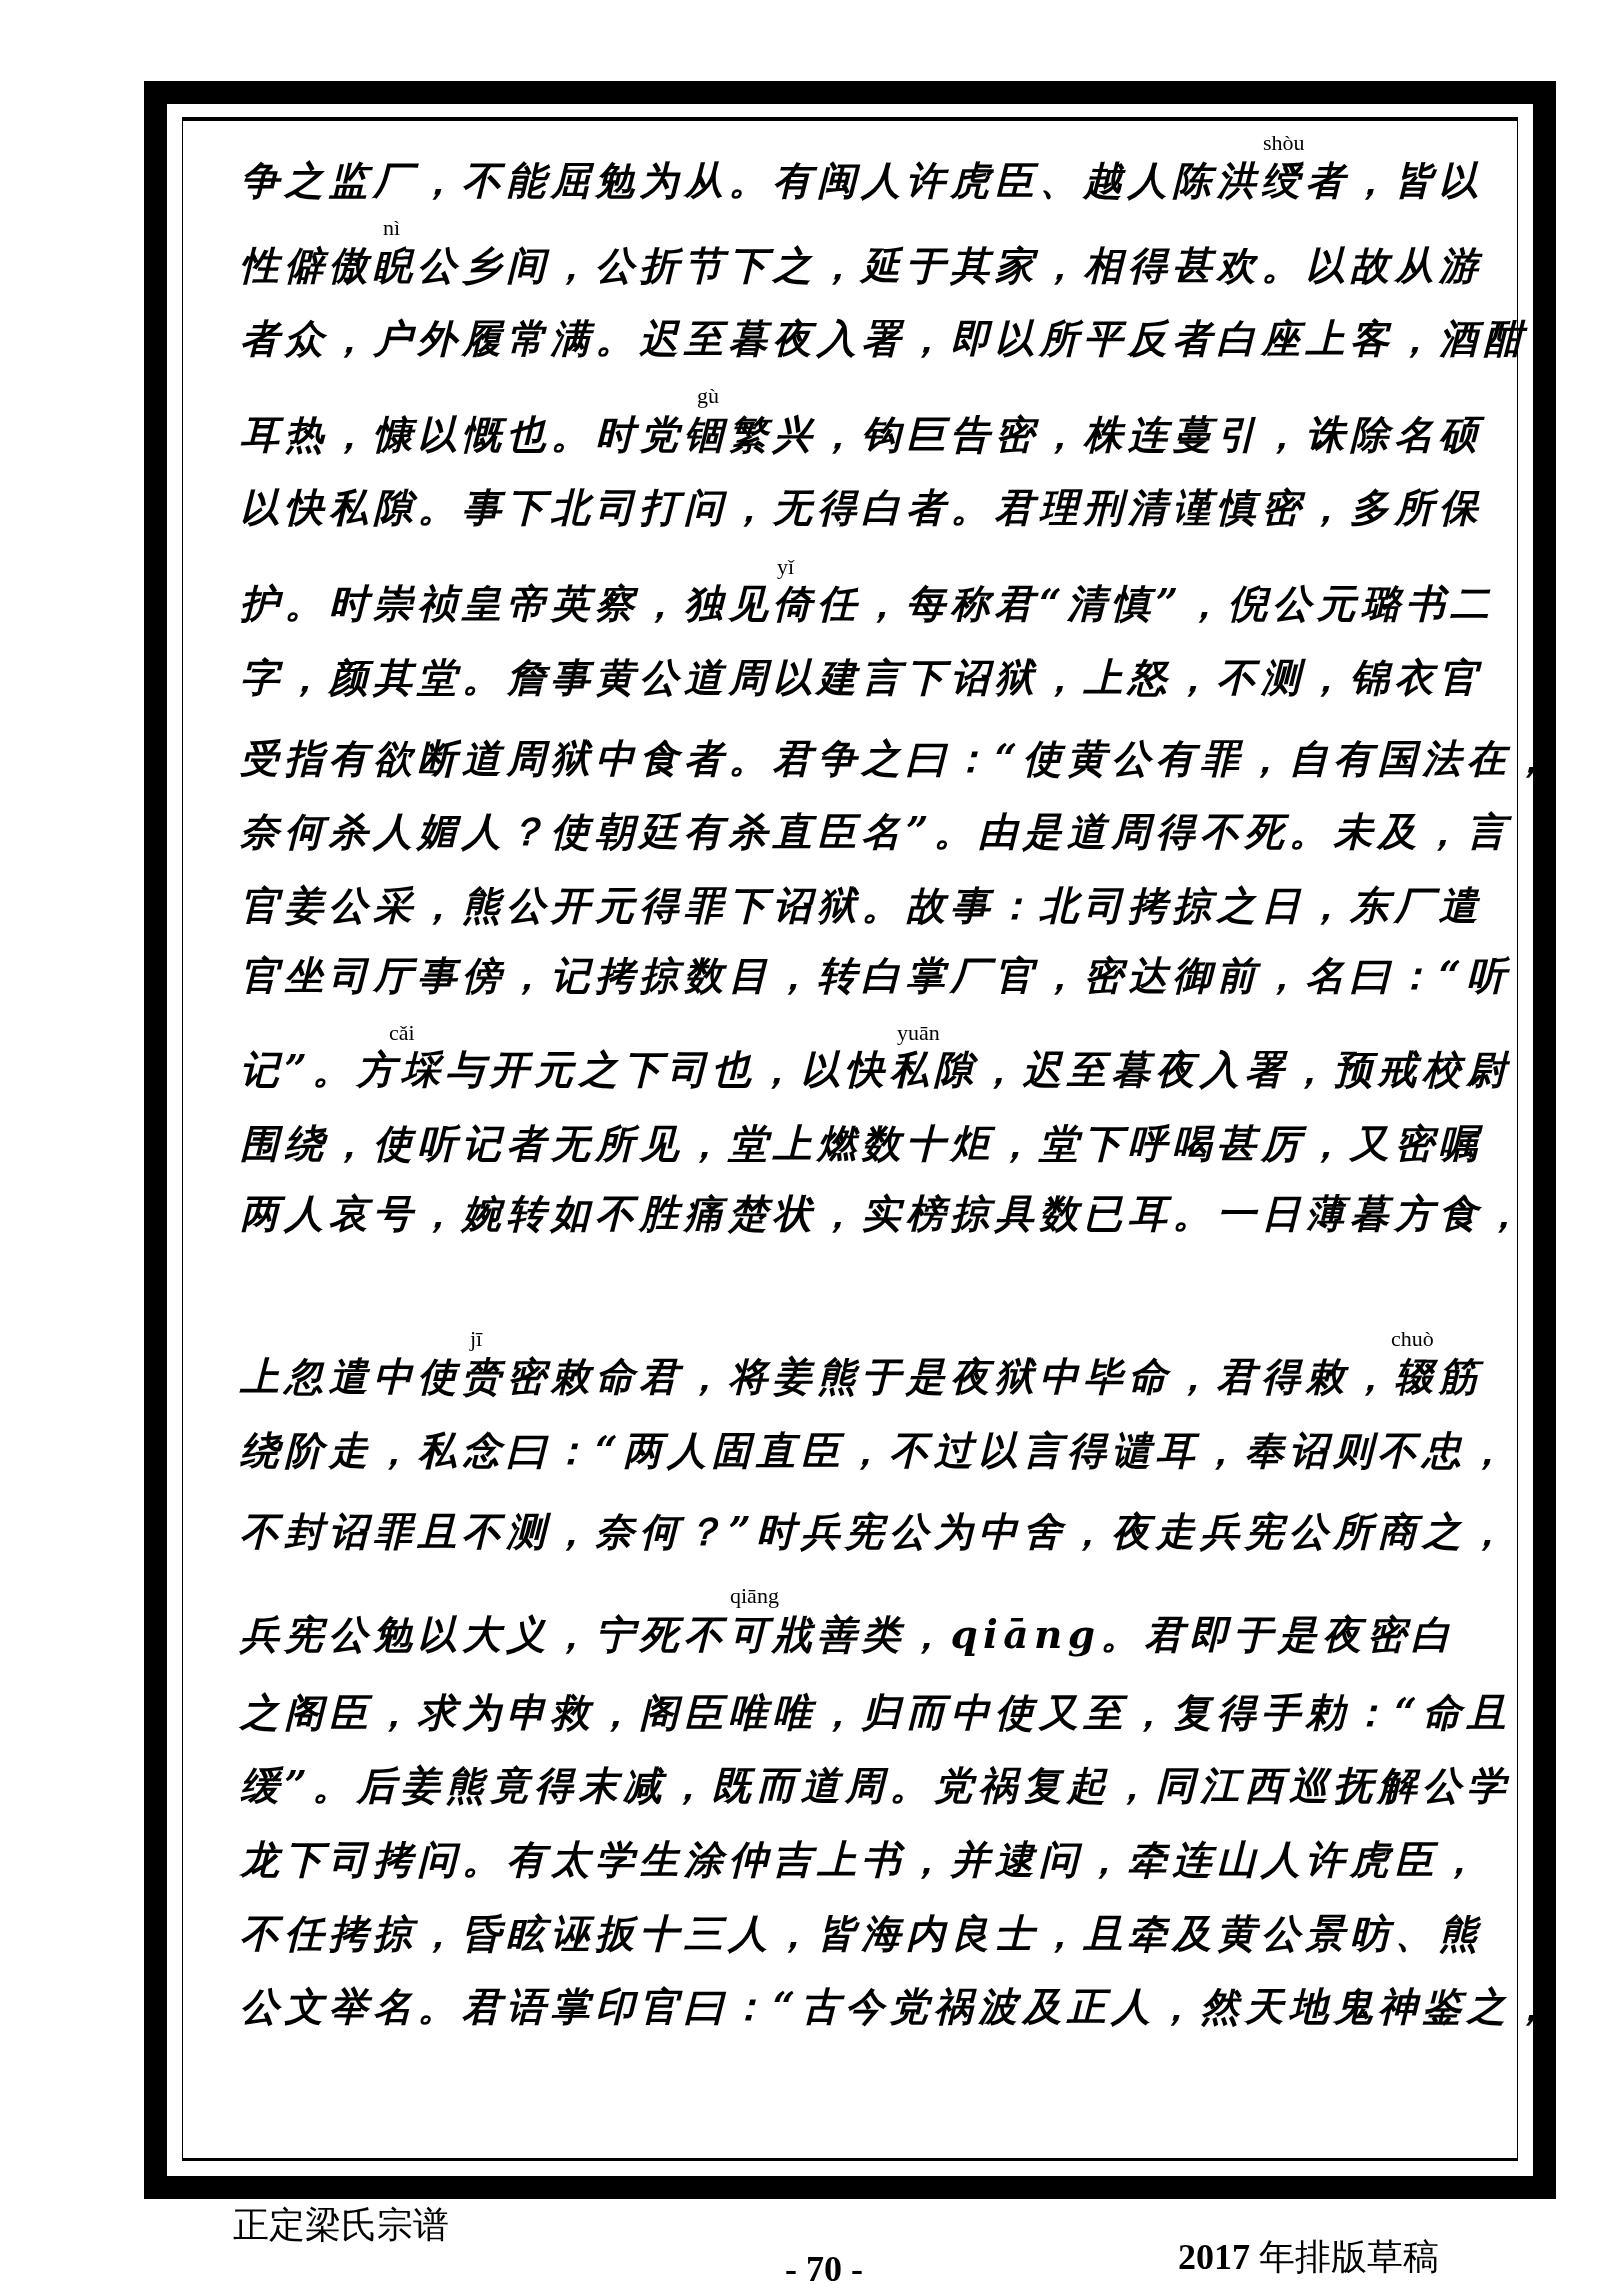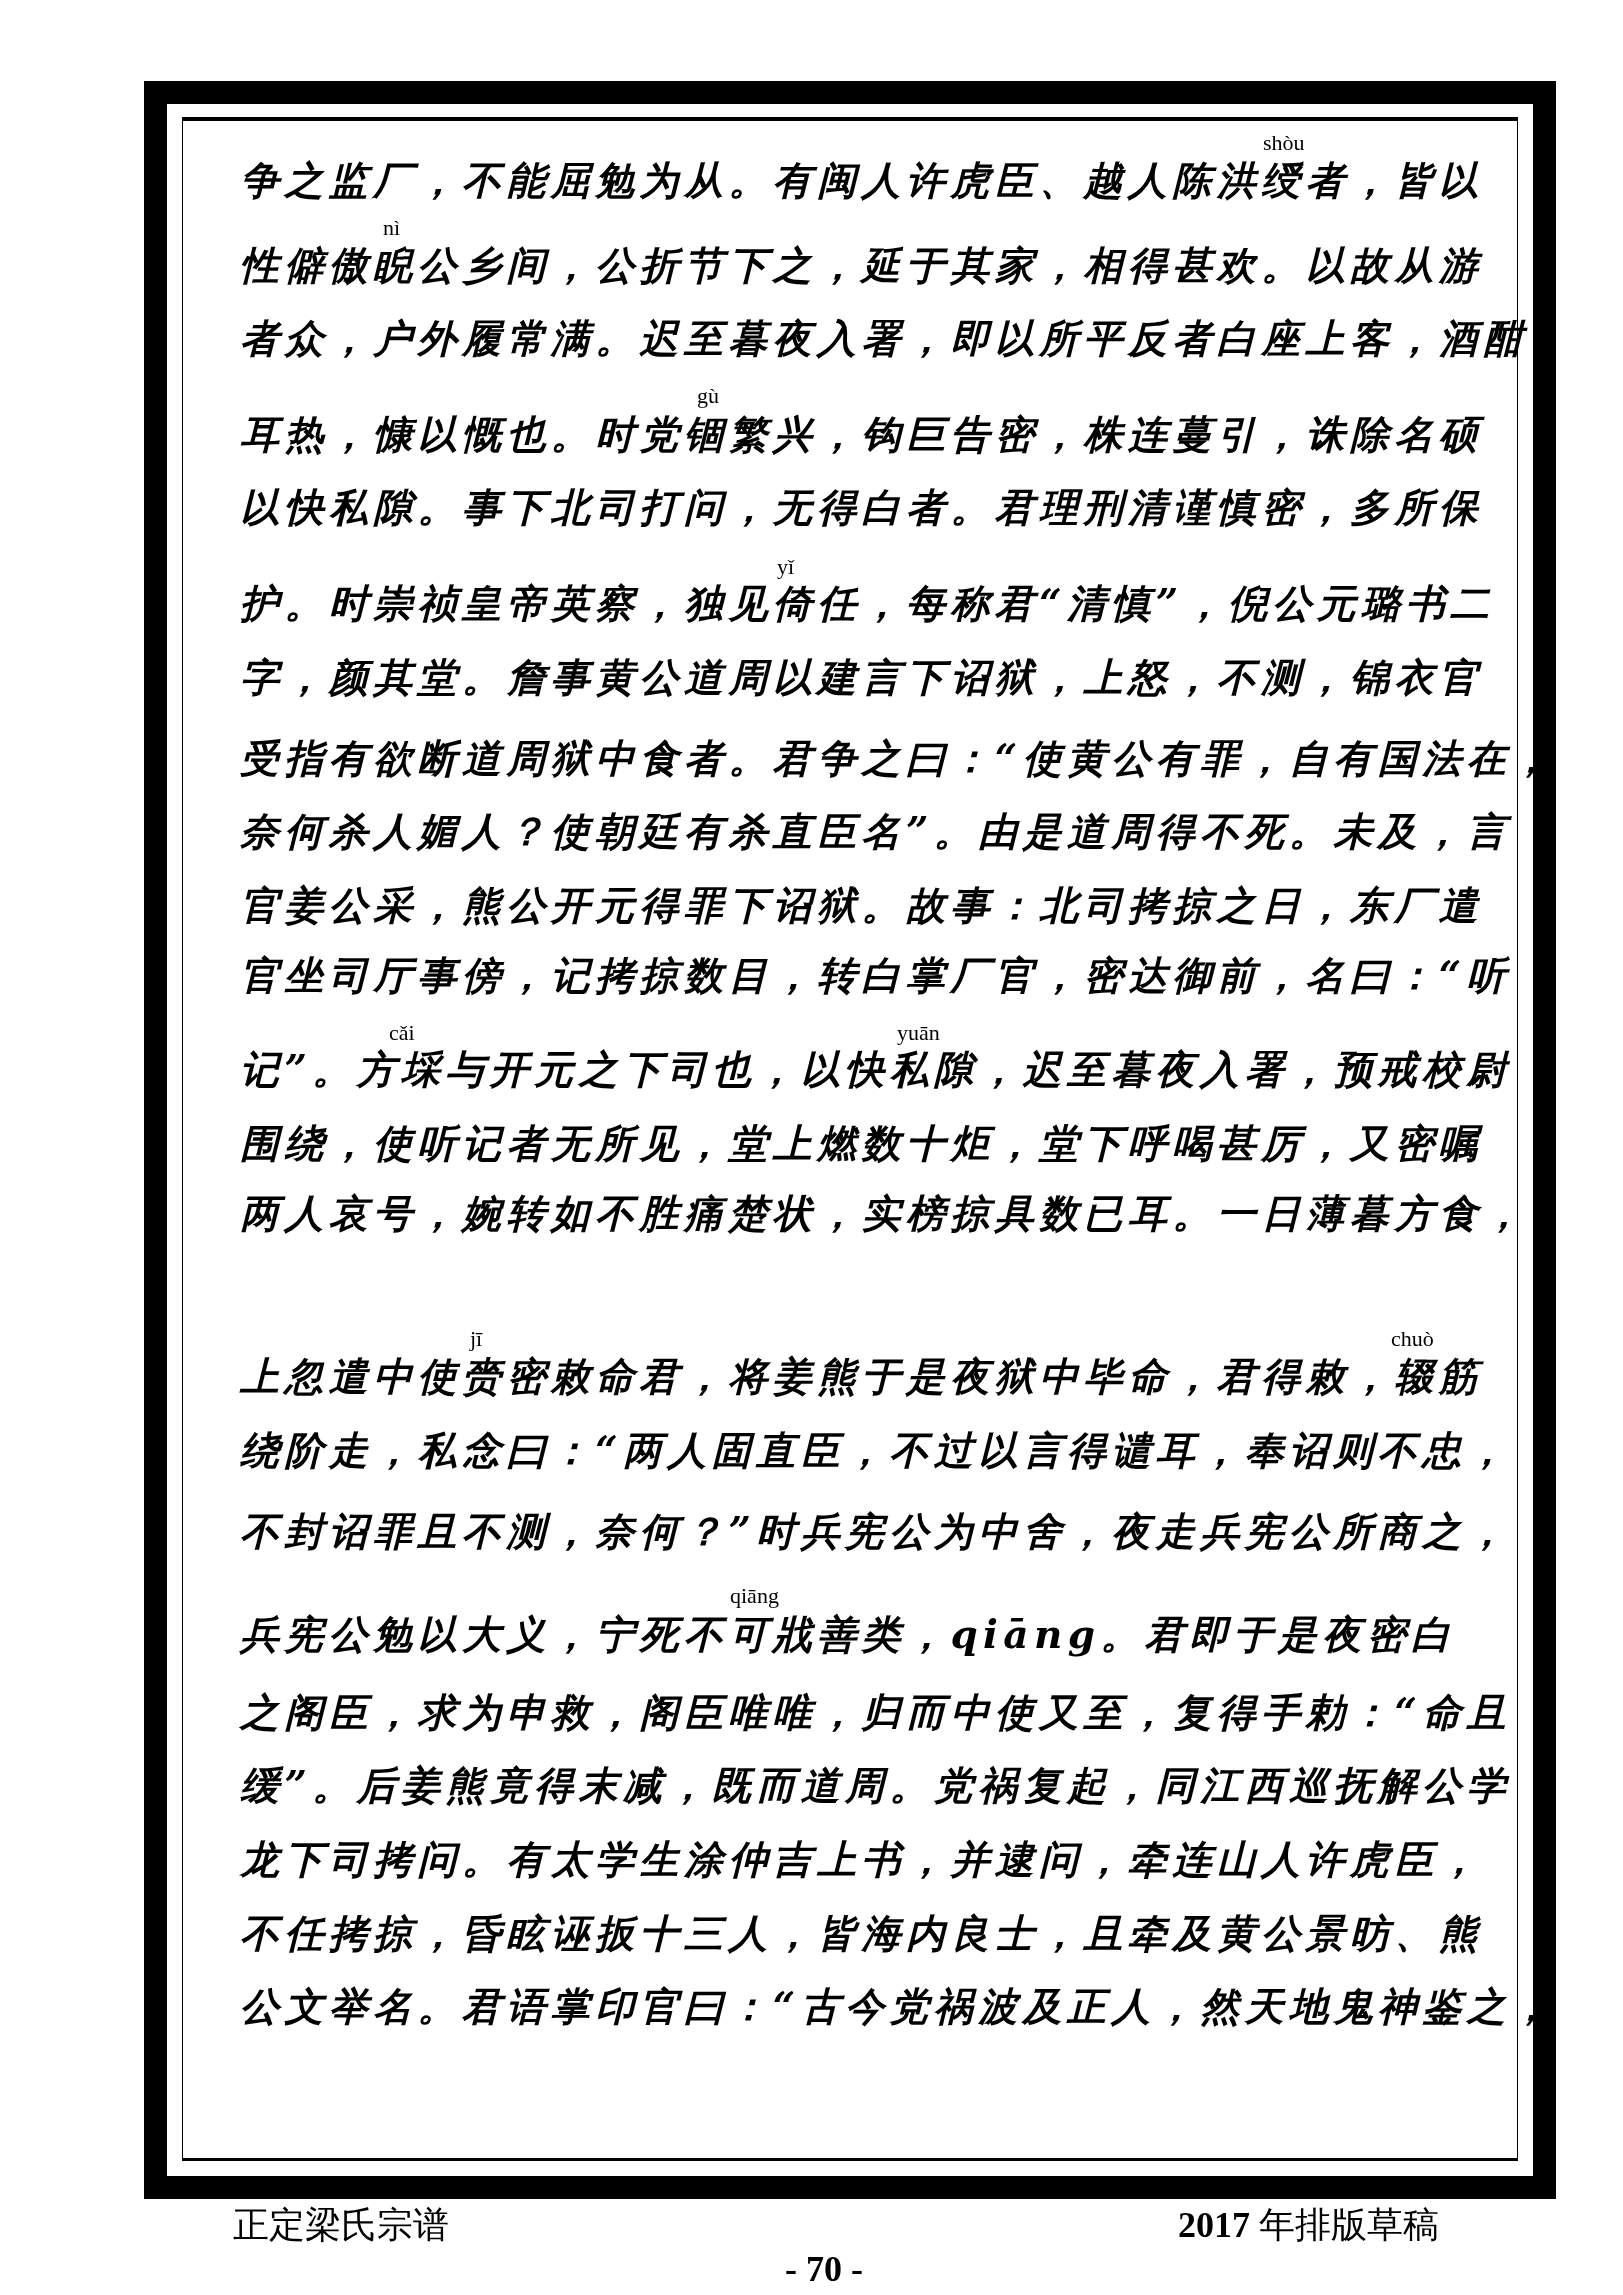--- a/index.html
+++ b/index.html
@@ -14,21 +14,21 @@
                 border-left:1.6px solid #000; border-right:1.6px solid #000; box-sizing:border-box;
                 background:#fff; }
   .line { position:absolute; left:240px; width:1260px; height:49px; line-height:49px;
           font-size:39px; letter-spacing:5.4px; white-space:nowrap; font-weight:bold;font-style:italic; }
   .pinyin { position:absolute; font-size:22px; line-height:23px; font-weight:normal;
             font-family:"Liberation Serif", "DejaVu Serif", serif; letter-spacing:0; white-space:nowrap; }
   .footer { position:absolute; top:2201px; height:49px; line-height:49px; font-size:36px;
             font-family:Liberation Serif, serif; white-space:nowrap; }
   .footer-left { left:233px; }
   .footer-center { left:785px; font-weight:bold;margin-top:44px; }
-  .footer-right { left:1178px; }
+  .footer-right { left:1178px;margin-top:32px; }
   .footer-right .year { font-weight:bold; }
 </style>
 </head>
 <body>
 
 <div class="outer-frame"></div>
 <div class="outer-white"></div>
 <div class="inner-rect"></div>
 
 <div id="text-area">

